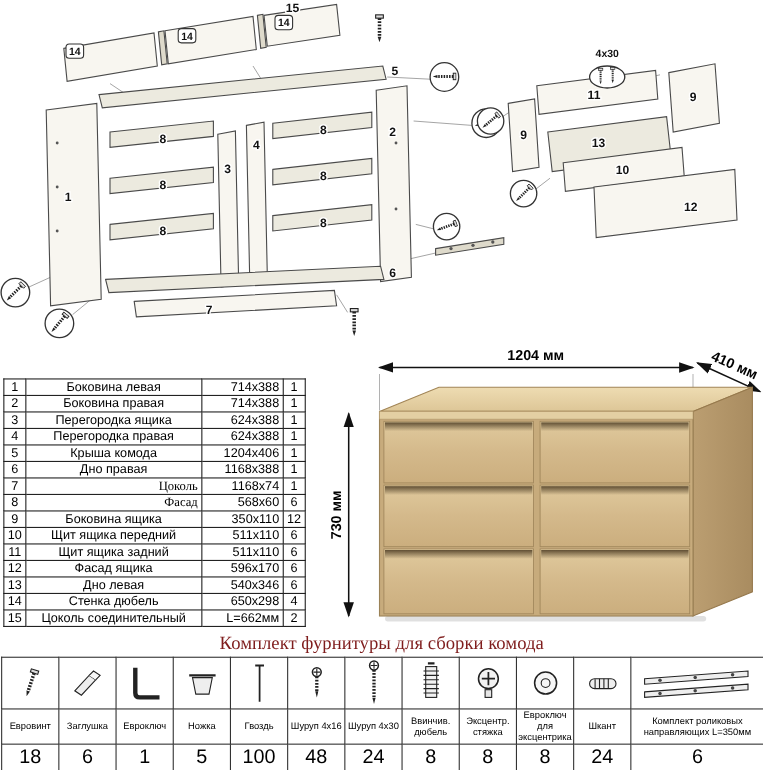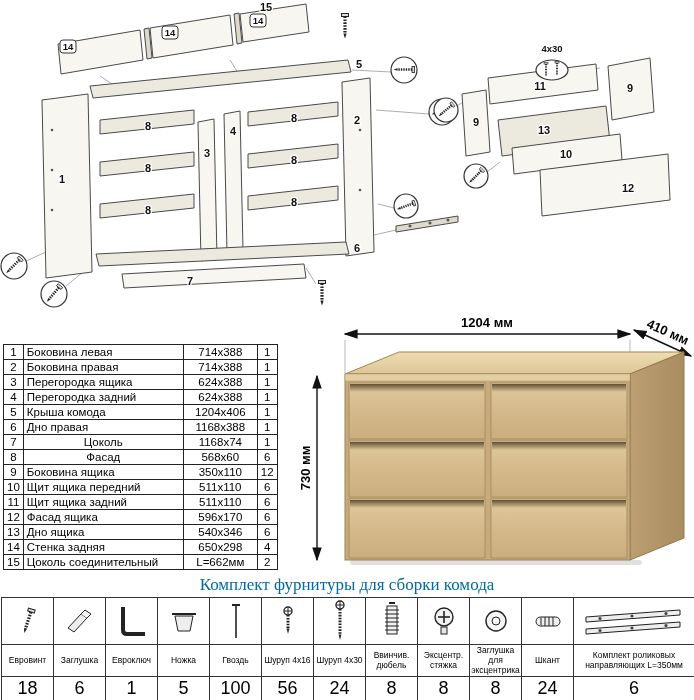--- a/index.html
+++ b/index.html
@@ -20,29 +20,29 @@
   .dlabel-sm { font: 600 9.5px "Liberation Sans", sans-serif; fill: #111; text-anchor: middle;
             paint-order: stroke; stroke: #ffffff; stroke-width: 2px; }
   .numbox { fill: #fff; stroke: #333; stroke-width: 1; }
 
   
   .middle { display: flex; width: 694px; height: 262px; }
   .parts-wrap { width: 300px; padding: 34px 0 0 3px; }
   .parts-table { border-collapse: collapse; font-size: 11.5px; color: #000; }
   .parts-table td { border: 1px solid #222; padding: 0 3px; height: 15px; line-height: 1.05; white-space: nowrap; }
   .tn  { width: 18px;  text-align: center; }
-  .tna { width: 160px; text-align: left; }
-  .tna.c { text-align: center; }
-  .ts  { width: 74px;  text-align: center; }
+  .tna { width: 160px; text-align: center; }
+  .tna.c { text-align: right; font-family: Liberation Serif, serif; }
+  .ts  { width: 74px;  text-align: right; }
   .tq  { width: 18px;  text-align: center; }
   .product-wrap { width: 394px; text-decoration: underline; }
   .dim { font: 700 13px "Liberation Sans", sans-serif; fill: #000; text-anchor: middle; }
 
   
-  .hw-title { text-align: center; font-family: "Liberation Serif", serif; font-size: 17px; color: #0369a1; padding: 3px 0 2px; }
+  .hw-title { text-align: center; font-family: "Liberation Serif", serif; font-size: 17px; color: #7f1d1d; padding: 3px 0 2px; }
   .hw-table { border-collapse: collapse; width: 693px; table-layout: fixed; margin-left: 1px; }
   .hw-table td { border: 1px solid #333; text-align: center; vertical-align: middle; padding: 1px; overflow: hidden; }
   .hwc { width: 52px; }
   .hwc-last { width: 121px; }
   .hw-icon-cell { height: 46px; }
   .hw-icon-cell svg { margin: 0 auto; }
   .hw-name { font-size: 8.5px; line-height: 1.15; height: 31px; }
   .hw-qty  { font-size: 18px; height: 17px; }
   .hwi { stroke: #222; fill: none; }
 </style>
@@ -199,21 +199,21 @@
               <td class="tq">1</td>
             </tr>
           <tr>
               <td class="tn">3</td>
               <td class="tna">Перегородка ящика</td>
               <td class="ts">624х388</td>
               <td class="tq">1</td>
             </tr>
           <tr>
               <td class="tn">4</td>
-              <td class="tna">Перегородка задний</td>
+              <td class="tna">Перегородка правая</td>
               <td class="ts">624х388</td>
               <td class="tq">1</td>
             </tr>
           <tr>
               <td class="tn">5</td>
               <td class="tna">Крыша комода</td>
               <td class="ts">1204х406</td>
               <td class="tq">1</td>
             </tr>
           <tr>
@@ -253,27 +253,27 @@
               <td class="tq">6</td>
             </tr>
           <tr>
               <td class="tn">12</td>
               <td class="tna">Фасад ящика</td>
               <td class="ts">596х170</td>
               <td class="tq">6</td>
             </tr>
           <tr>
               <td class="tn">13</td>
-              <td class="tna">Дно ящика</td>
+              <td class="tna">Дно левая</td>
               <td class="ts">540х346</td>
               <td class="tq">6</td>
             </tr>
           <tr>
               <td class="tn">14</td>
-              <td class="tna">Стенка задняя</td>
+              <td class="tna">Стенка дюбель</td>
               <td class="ts">650х298</td>
               <td class="tq">4</td>
             </tr>
           <tr>
               <td class="tn">15</td>
               <td class="tna">Цоколь соединительный</td>
               <td class="ts">L=662мм</td>
               <td class="tq">2</td>
             </tr>
         </tbody>
@@ -463,31 +463,31 @@
       <tr>
         <td class="hw-name">Евровинт</td>
         <td class="hw-name">Заглушка</td>
         <td class="hw-name">Евроключ</td>
         <td class="hw-name">Ножка</td>
         <td class="hw-name">Гвоздь</td>
         <td class="hw-name">Шуруп 4х16</td>
         <td class="hw-name">Шуруп 4х30</td>
         <td class="hw-name">Ввинчив. дюбель</td>
         <td class="hw-name">Эксцентр. стяжка</td>
-        <td class="hw-name">Заглушка для эксцентрика</td>
+        <td class="hw-name">Евроключ для эксцентрика</td>
         <td class="hw-name">Шкант</td>
         <td class="hw-name">Комплект роликовых направляющих L=350мм</td>
       </tr>
       <tr>
         <td class="hw-qty">18</td>
         <td class="hw-qty">6</td>
         <td class="hw-qty">1</td>
         <td class="hw-qty">5</td>
         <td class="hw-qty">100</td>
-        <td class="hw-qty">56</td>
+        <td class="hw-qty">48</td>
         <td class="hw-qty">24</td>
         <td class="hw-qty">8</td>
         <td class="hw-qty">8</td>
         <td class="hw-qty">8</td>
         <td class="hw-qty">24</td>
         <td class="hw-qty">6</td>
       </tr>
     </tbody>
   </table>
 

